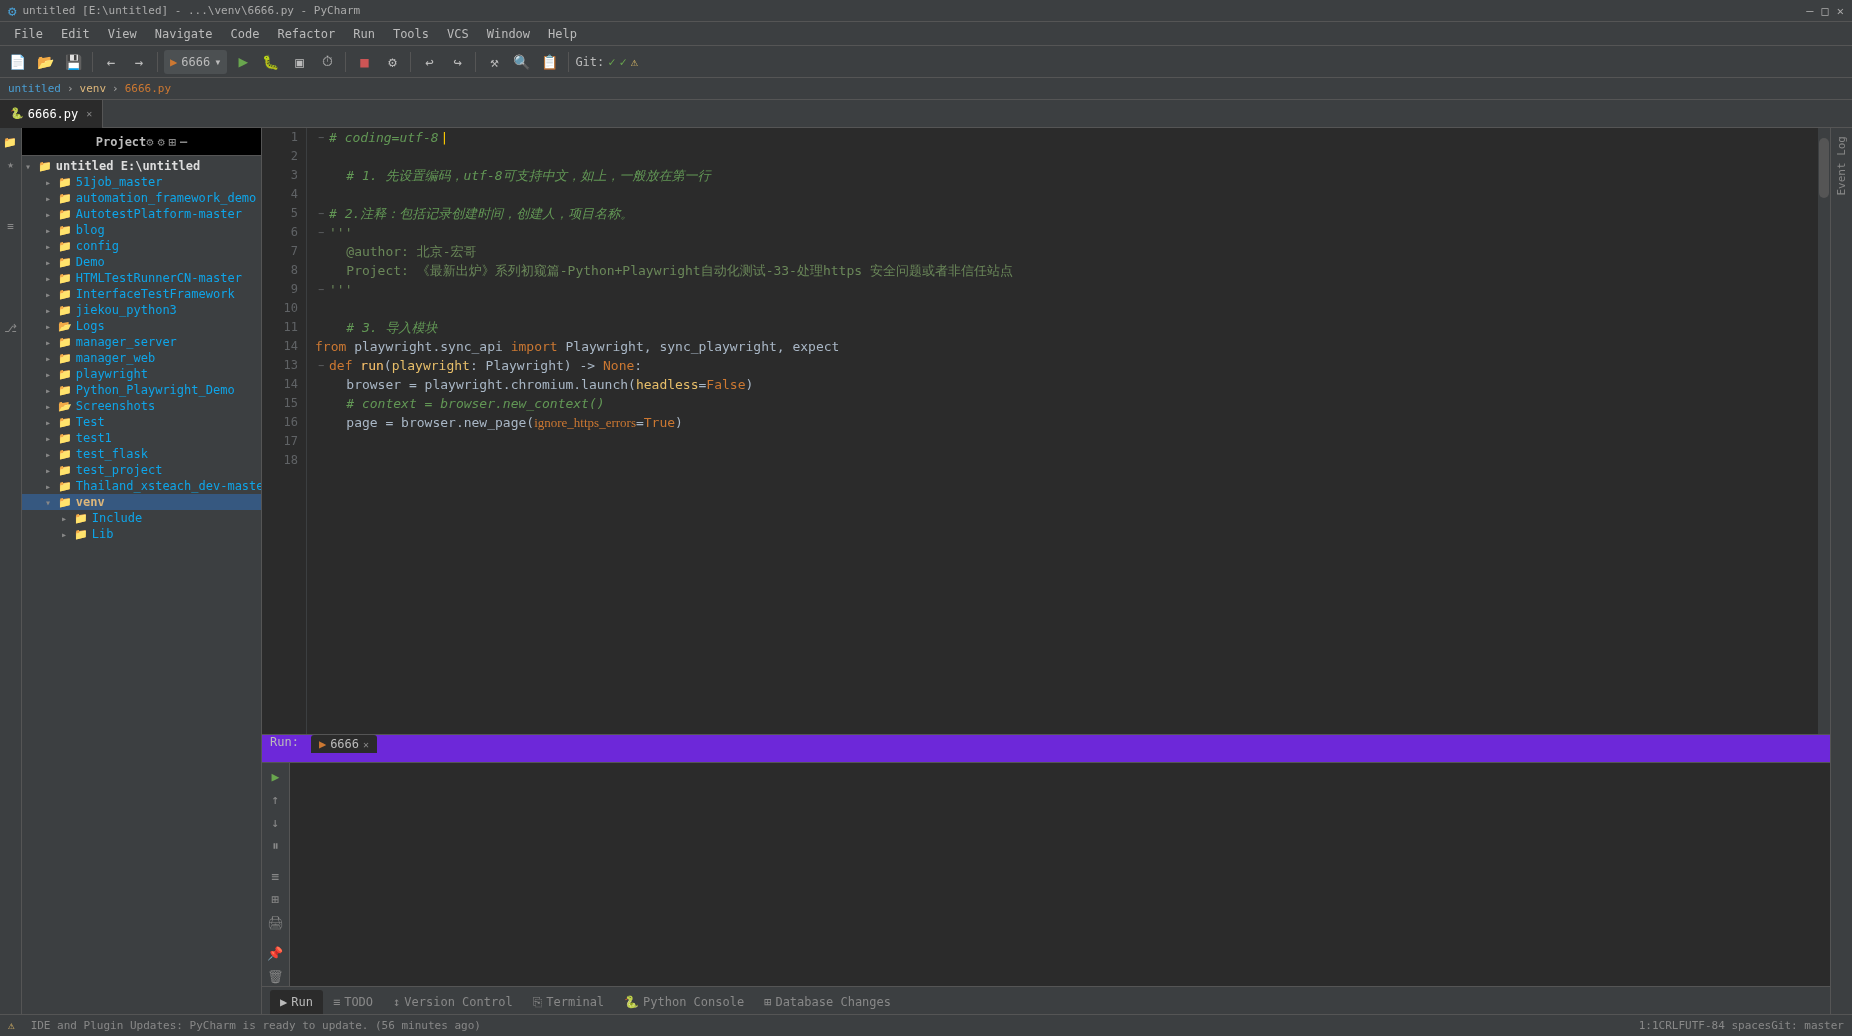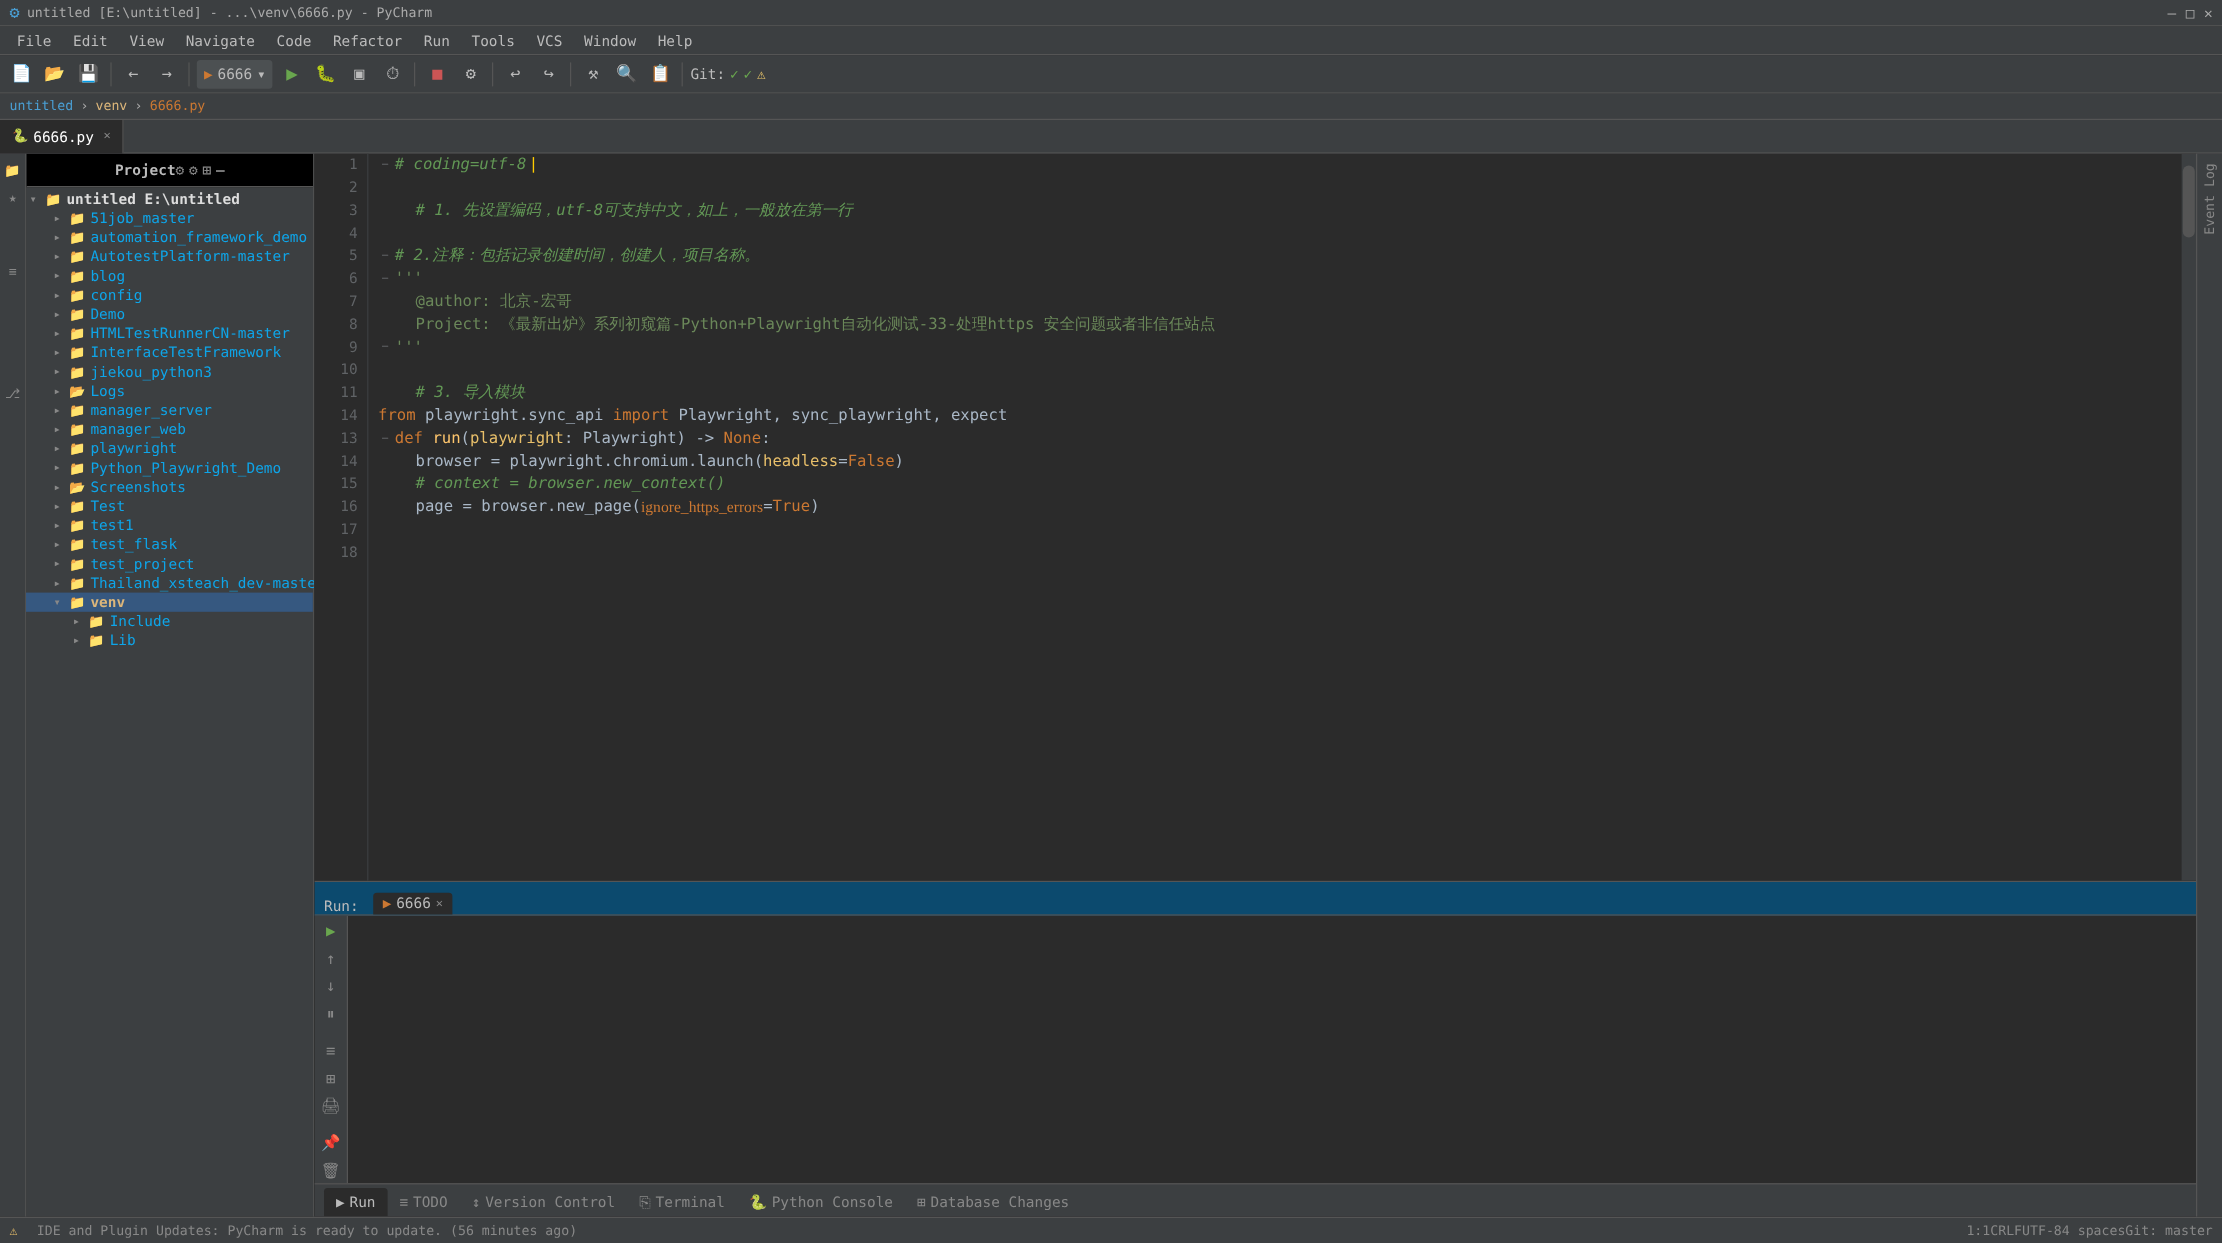--- a/index.html
+++ b/index.html
@@ -241,23 +241,23 @@
     .bottom-panel {
       height: 280px;
       background: #2b2b2b;
       border-top: 1px solid #555;
       display: flex;
       flex-direction: column;
       flex-shrink: 0;
     }
     .run-tab-bar {
       height: 28px;
-      background: #0c4a6e;
-      display: flex;
-      align-items: flex-end;
+      background: #6d28d9;
+      display: flex;
+      align-items: flex-start;
       padding: 0 8px;
       gap: 8px;
       border-bottom: 1px solid #555;
     }
     .run-label { color: #bbb; font-size: 12px; margin-right: 4px; }
     .run-tab {
       display: flex; align-items: center; gap: 4px;
       padding: 2px 8px;
       background: #2b2b2b;
       border-radius: 3px 3px 0 0;

